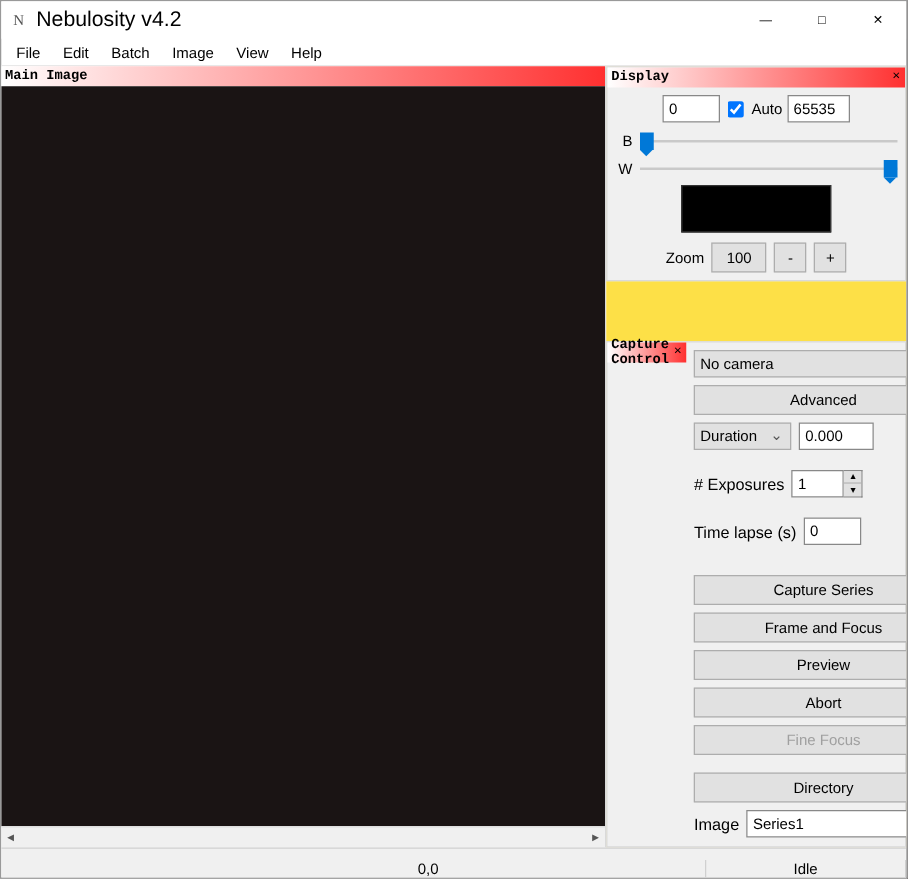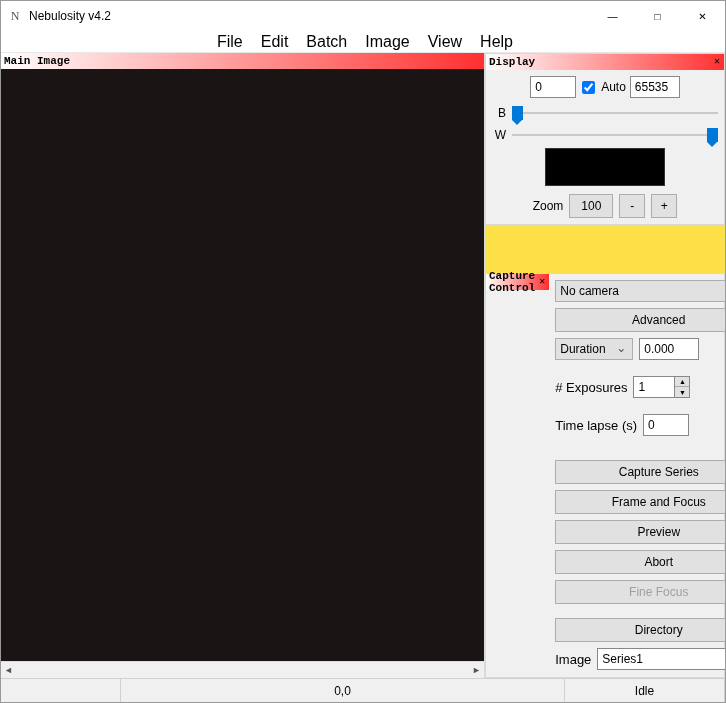--- a/index.html
+++ b/index.html
@@ -22,38 +22,37 @@
     padding-left: 6px;
     background: #fff;
   }
   .titlebar .logo {
     width: 16px; height: 16px;
     display: flex; align-items: center; justify-content: center;
     margin-right: 6px;
     color: #555;
     font-family: "Times New Roman", serif;
   }
-  .titlebar .title { flex: 1; font-size: 12px; color: #000; }
+  .titlebar .title { flex: 1; font-size: 17px; color: #000; }
   .win-controls { display: flex; height: 100%; }
   .win-btn {
     width: 45px;
     display:flex; align-items:center; justify-content:center;
     font-family: "Segoe UI Symbol", sans-serif;
     font-size: 10px;
   }
   
   .menubar {
     height: 22px;
     display: flex;
     align-items: center;
     padding-left: 4px;
     gap: 2px;
-    font-size: 16px;
+    font-size: 12px;
     border-bottom: 1px solid #e8e8e8;
-    justify-content: center;
   }
   .menubar .menu-item { padding: 2px 8px; }
   
   .workspace {
     flex: 1;
     display: flex;
     min-height: 0;
   }
   .left-pane {
     flex: 1;
@@ -172,20 +171,21 @@
   }
   .spinner-btns div:last-child { border-bottom:none; }
   .spacer-v { height: 8px; }
   
   .statusbar {
     height: 24px;
     border-top: 1px solid #d0d0d0;
     display: flex;
     background: #f0f0f0;
     font-size: 12px;
+    align-items: flex-end;
   }
   .statusbar .cell {
     border-right: 1px solid #d0d0d0;
     display:flex; align-items:center; justify-content:center;
     padding: 0 8px;
   }
   .right-pane-gap { height: 4px; }
   .small-select-like {
     border:1px solid #adadad; background:#e1e1e1;
     height:22px; padding:0 4px; display:flex; align-items:center;

